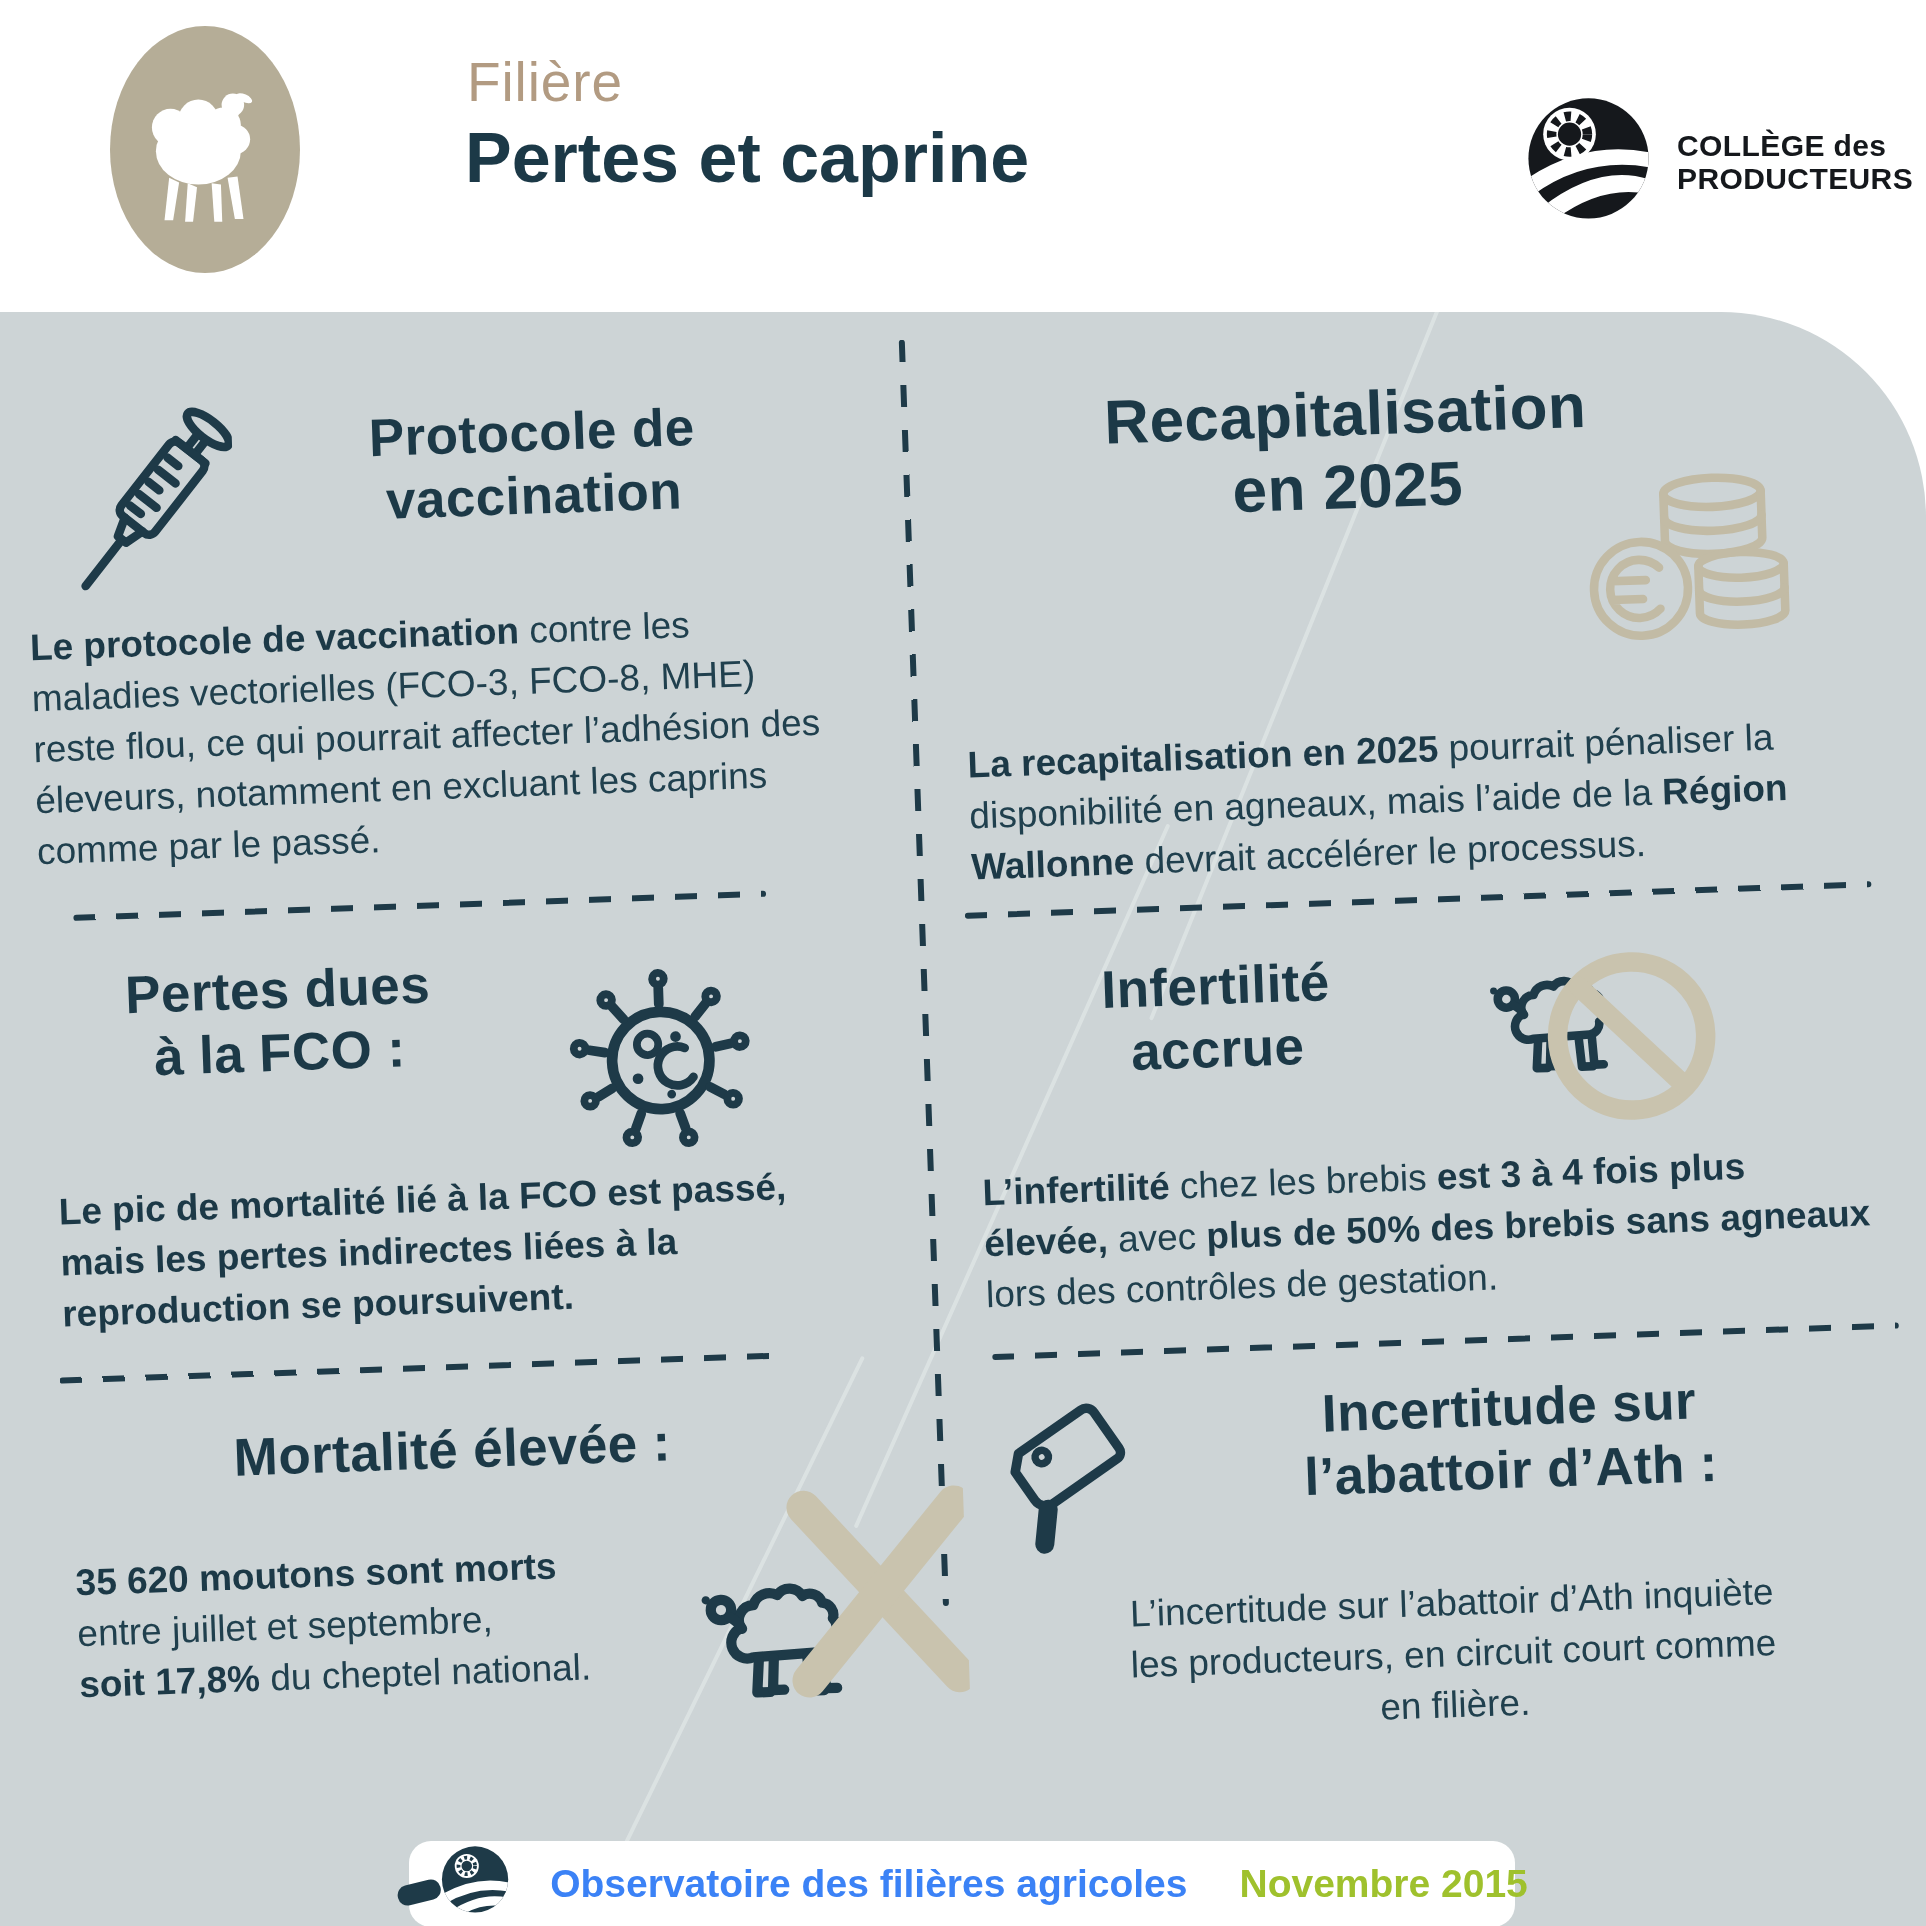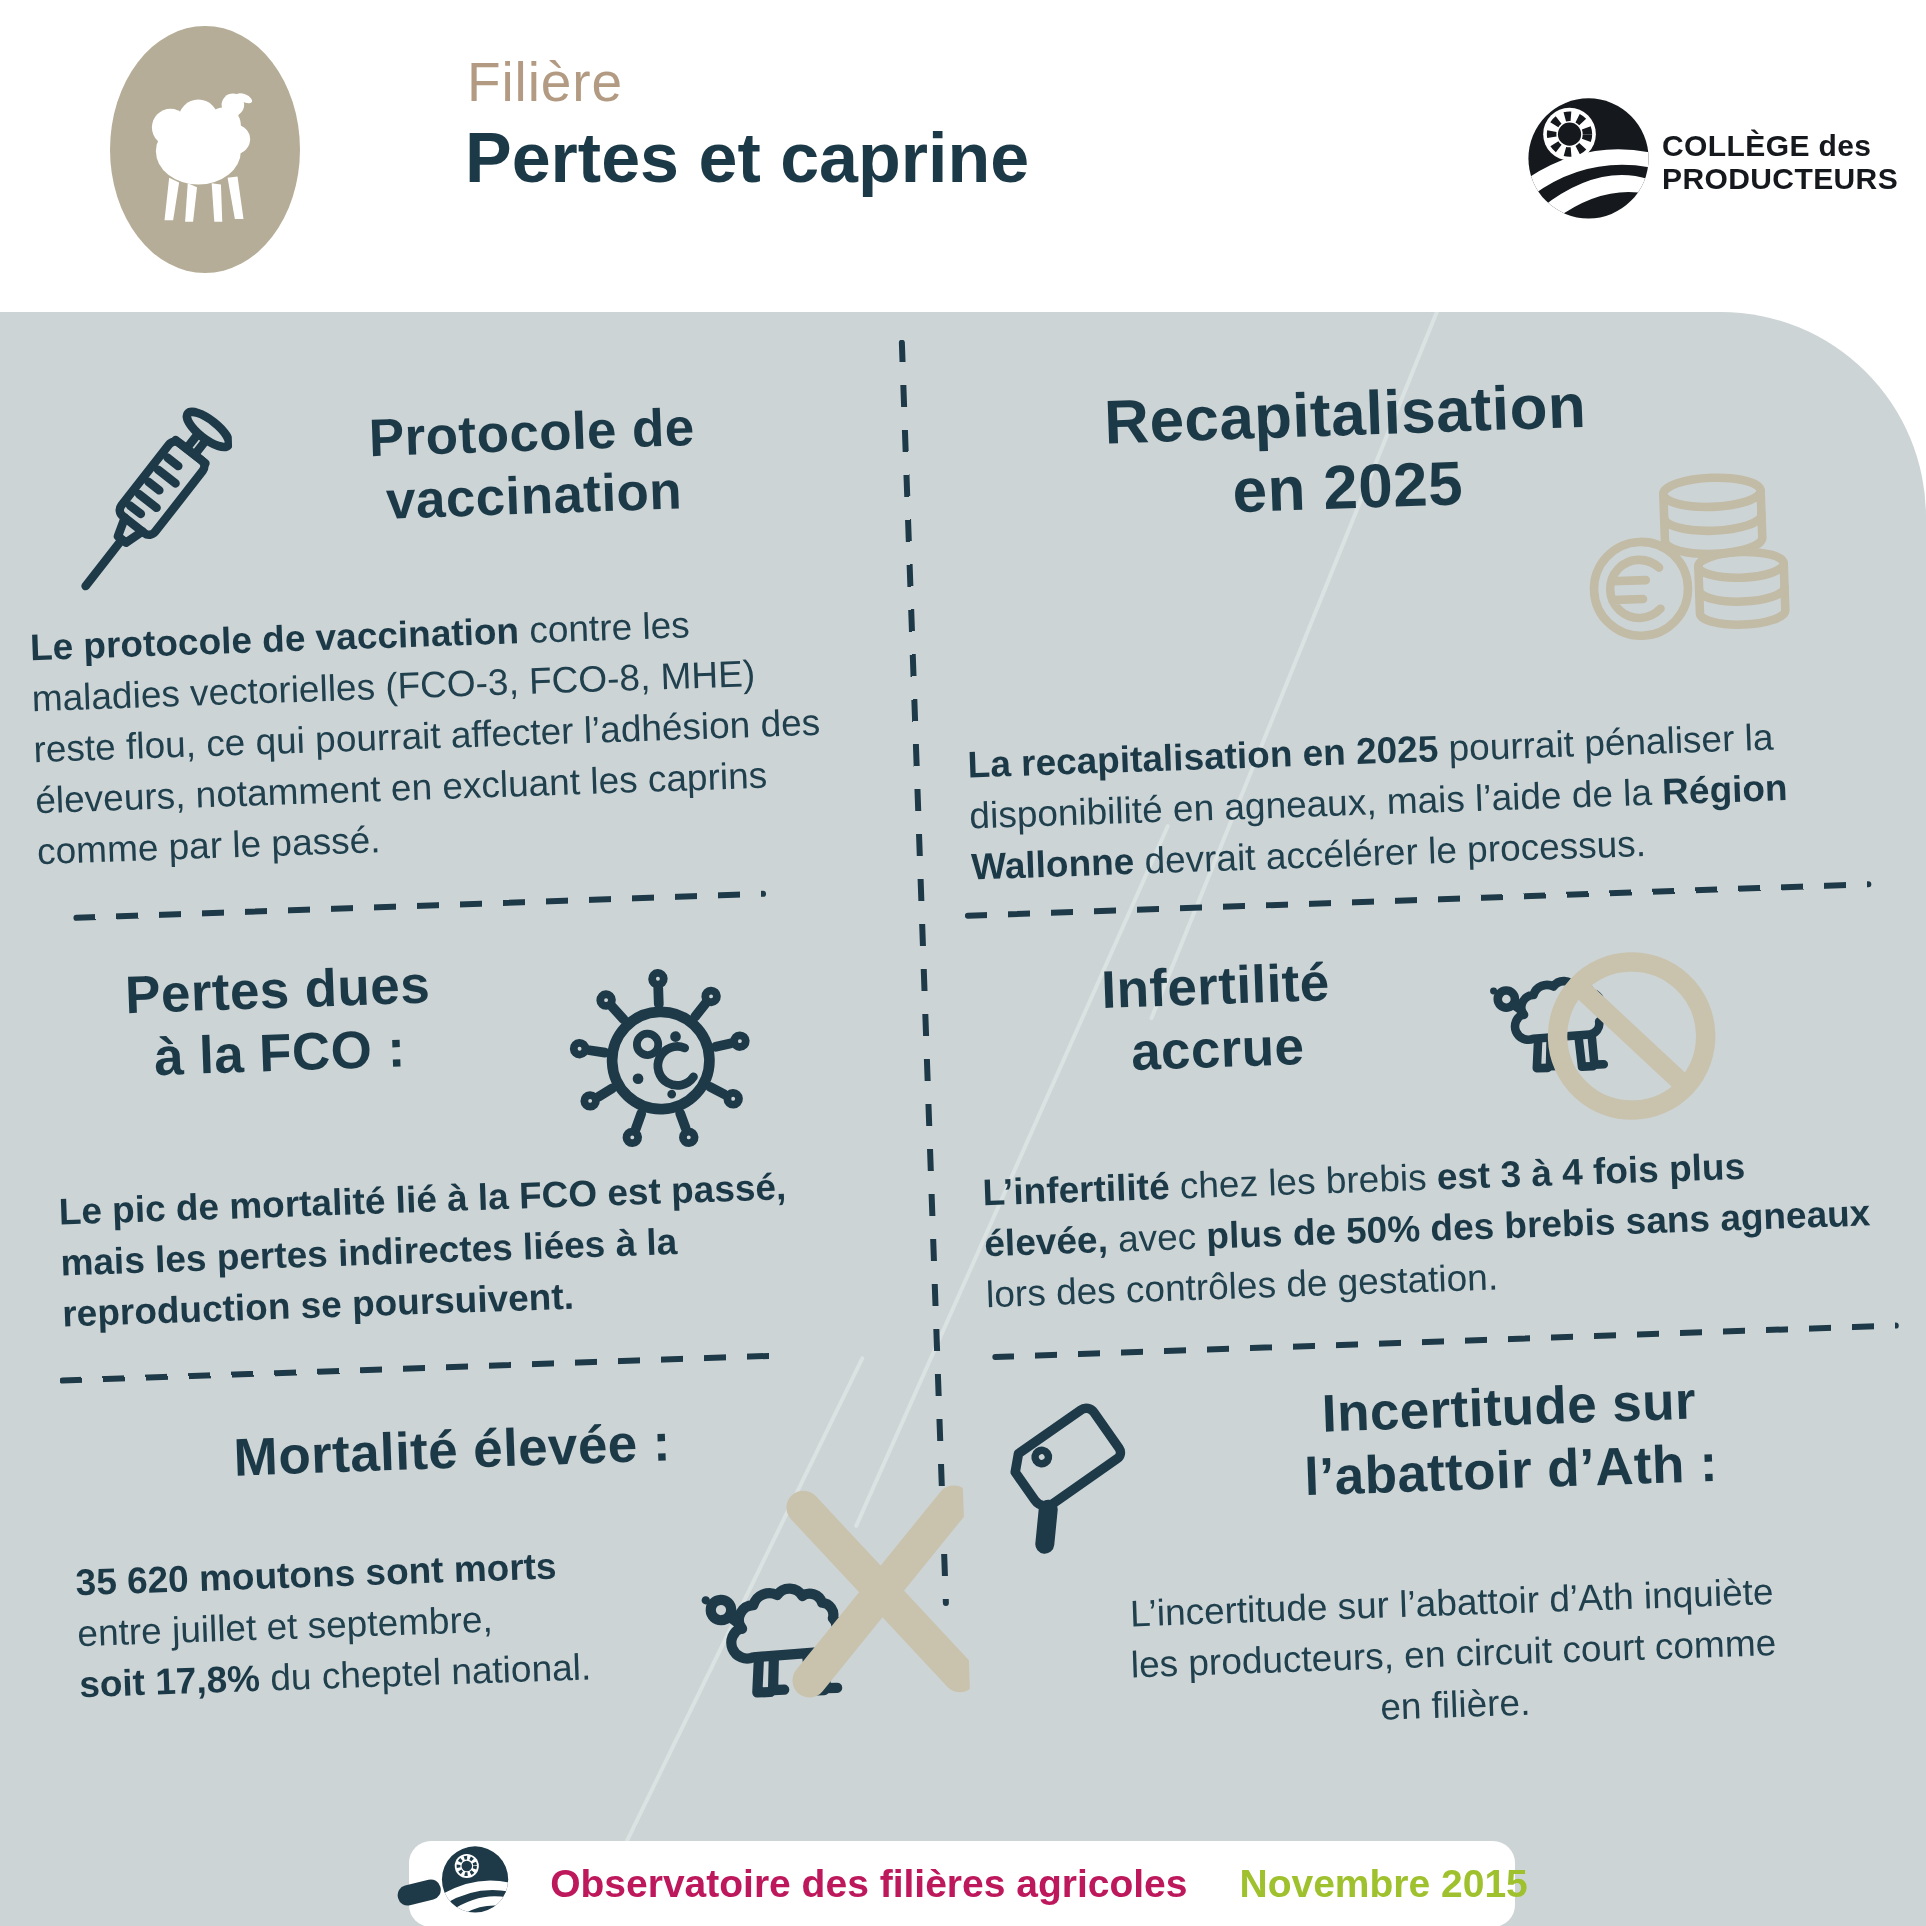--- a/index.html
+++ b/index.html
@@ -23,21 +23,21 @@
   .abs{position:absolute;}
 
   
   .sheep-badge{
     left:110px;top:26px;width:190px;height:247px;
     background:var(--beige);border-radius:50%;
     display:flex;align-items:center;justify-content:center;
   }
   .kicker{left:467px;top:50px;font-size:55px;font-weight:500;color:var(--tan);letter-spacing:0.9px;}
   .main-title{left:465px;top:118px;font-size:70px;font-weight:800;color:#1c3947;letter-spacing:0;}
-  .brand{left:1520px;top:92px;display:flex;align-items:center;gap:5px;}
+  .brand{left:1520px;top:92px;display:flex;align-items:center;gap:20px;}
   .brand-text{font-size:30px;font-weight:600;color:#15181c;line-height:1.1;letter-spacing:0.4px;}
 
   
   .main-bg{
     left:0;top:312px;width:1926px;height:1614px;
     background:var(--bg);
     border-top-right-radius:205px;
     overflow:hidden;
   }
   .streak{
@@ -70,21 +70,21 @@
     background:repeating-linear-gradient(180deg,var(--navy) 0 22px,transparent 22px 45px);
   }
 
   
   .footer-pill{
     left:409px;top:1841px;width:1106px;height:86px;
     background:#ffffff;border-radius:22px;
     display:flex;align-items:center;justify-content:center;gap:26px;
     padding:0 34px;
   }
-  .footer-label{font-size:39px;font-weight:700;color:#be185d;white-space:nowrap;}
+  .footer-label{font-size:39px;font-weight:700;color:#3b82f6;white-space:nowrap;}
   .footer-bar{width:4.3px;height:53px;background:#1c3947;border-radius:2.6px;}
   .footer-date{font-size:39px;font-weight:700;color:var(--green);white-space:nowrap;}
 </style>
 </head>
 <body>
 
 <svg width="0" height="0" style="position:absolute" aria-hidden="true">
   <defs>
     <g id="sheepline" fill="none" stroke="#1e3a48" stroke-width="11" stroke-linecap="round" stroke-linejoin="round">
       <path d="M52,60 a16,16 0 0 1 14,-24 a18,18 0 0 1 26,-10 a16,16 0 0 1 27,2 a14,14 0 0 1 21,8 a13,13 0 0 1 11,17 a13,13 0 0 1 -2,20 a14,14 0 0 1 -13,16 l-72,3 a15,15 0 0 1 -12,-32 z"></path>

